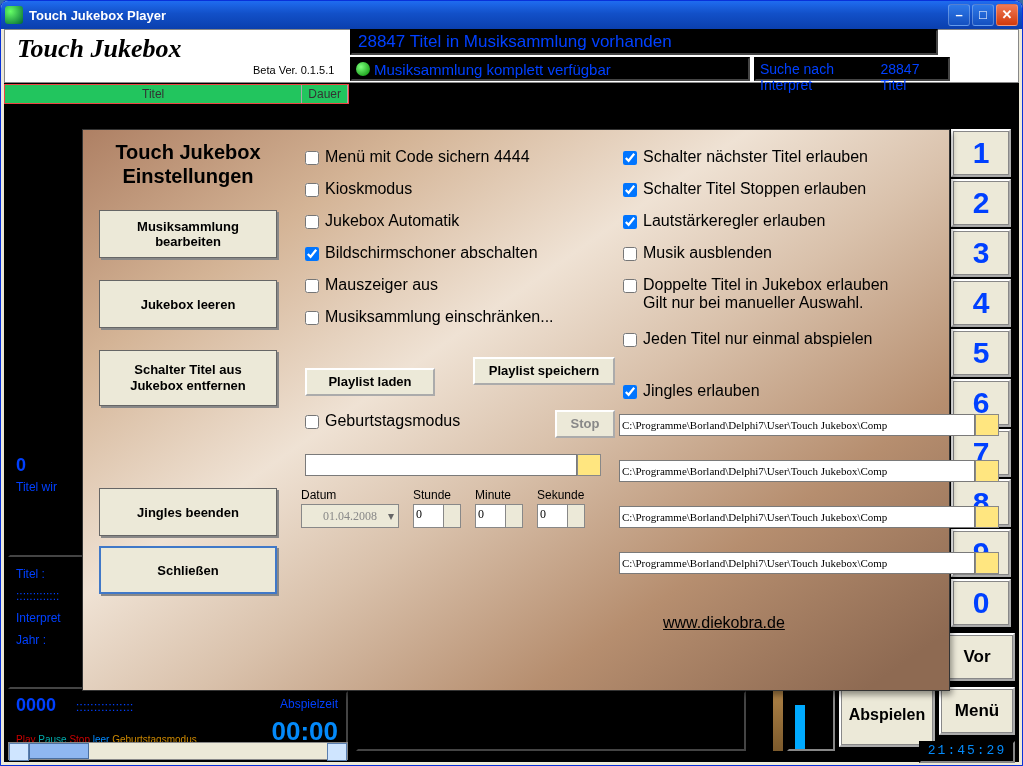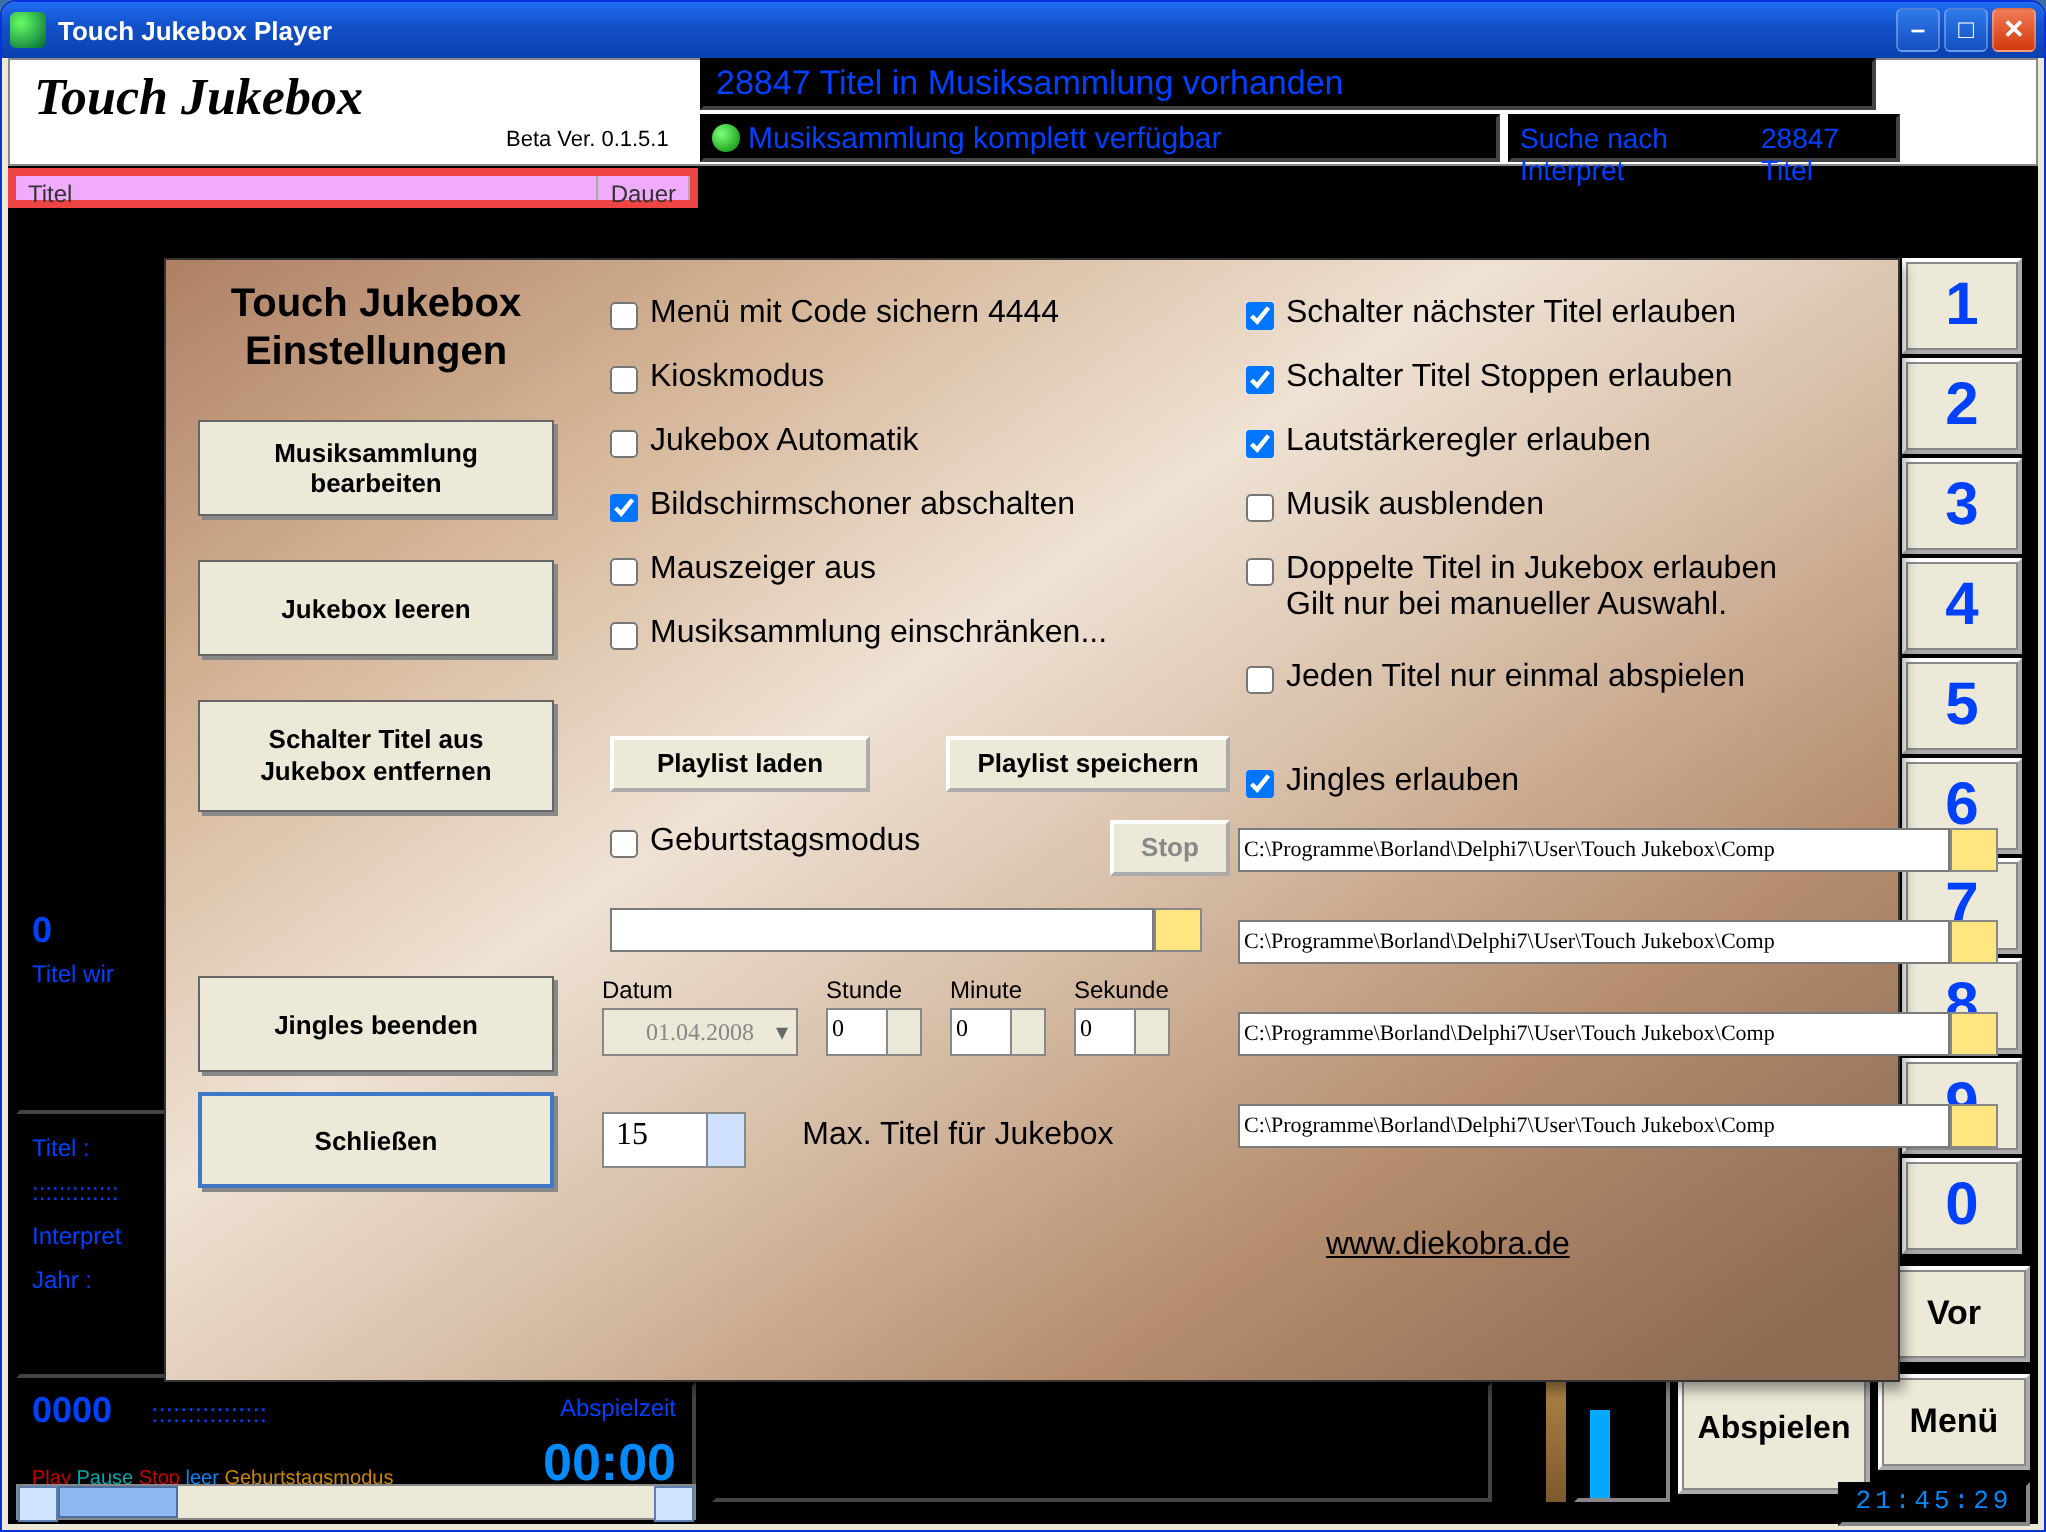--- a/index.html
+++ b/index.html
@@ -12,21 +12,21 @@
   .winbtn { width: 22px; height: 22px; margin-left: 2px; border: 1px solid #fff4; border-radius: 3px; color: #fff; font-family: Arial; font-size: 13px; line-height: 20px; text-align: center; }
   .winbtn.min { background: linear-gradient(#2e79e8,#1450c0); }
   .winbtn.max { background: linear-gradient(#2e79e8,#1450c0); }
   .winbtn.close { background: linear-gradient(#f07a55,#d13a0b); }
 
   
   .client { position: absolute; top: 28px; left: 3px; right: 3px; bottom: 3px; background: #000; }
   .header-strip { position: absolute; left: 0; top: 0; right: 0; height: 54px; background: #fff; border: 1px solid #888; }
   .app-title { position: absolute; left: 12px; top: 4px; font: italic bold 26px Georgia, serif; color: #000; }
   .beta { position: absolute; left: 248px; top: 34px; font: 11px Arial; color: #000; }
-  .list-header { position: absolute; left: 0; top: 55px; right: 670px; height: 20px; background: #f0abfc; border: 4px solid #ef4444; display: flex; font-size: 12px; color: #333; }
+  .list-header { position: absolute; left: 0; top: 55px; right: 670px; height: 20px; background: #22c55e; border: 1px solid #ef4444; display: flex; font-size: 12px; color: #333; text-align: center; }
   .list-header div { border-right: 1px solid #aaa; padding: 2px 6px; }
   .list-header .col-titel { flex: 1; }
 
   .status-strip { position: absolute; left: 346px; top: 0; width: 588px; height: 26px; background: #000; border: 2px inset #444; color: #0040ff; font-size: 17px; padding: 1px 6px; }
   .avail-strip  { position: absolute; left: 346px; top: 28px; width: 400px; height: 24px; background: #000; border: 2px inset #444; display: flex; align-items: center; }
   .avail-strip .led { width: 14px; height: 14px; border-radius: 50%; background: radial-gradient(circle at 35% 35%, #7dff7d, #008600); margin: 0 4px; }
   .avail-strip .txt { color: #0040ff; font-size: 15px; }
   .search-strip { position: absolute; left: 750px; top: 28px; width: 196px; height: 24px; background: #000; border: 2px inset #444; color: #0040ff; font-size: 14px; padding: 2px 4px; display: flex; justify-content: space-between; }
 
   
@@ -69,21 +69,21 @@
 
   
   .dialog { position: absolute; left: 78px; top: 100px; width: 868px; height: 562px;
     background: linear-gradient(145deg,#ae8064 0%, #d4b496 20%, #efe2d4 40%, #d9c1ab 55%, #b68e6f 75%, #8e6a52 95%);
     border: 1px solid #333; box-shadow: 2px 4px 6px rgba(0,0,0,.4); font-size: 15px; color: #000; }
   .dlg-title { position:absolute; left:0; top:10px; width:210px; text-align:center; font:bold 20px Arial; line-height:24px; }
   .dlg-btn { width: 178px; height: 48px; background:#ece9d8; border:1px solid #666; box-shadow: 2px 2px 0 #888; position:absolute; left:16px; font:bold 13px Arial; text-align:center; display:flex; align-items:center; justify-content:center; padding:0 6px; }
   .dlg-btn.two { line-height:16px; }
   .b1{top:80px}.b2{top:150px}.b3{top:220px;height:56px}.b4{top:358px}.b5{top:416px;border:2px solid #4078c8;}
   .mini-btn { height:28px; background:#ece9d8; border:2px outset #fff; font:bold 13px Arial; text-align:center; line-height:24px; position:absolute; }
-  .pl-load{left:222px;top:238px;width:130px}.pl-save{left:390px;top:238px;width:142px}.stop{left:472px;top:280px;width:60px;color:#888}
+  .pl-load{left:222px;top:238px;width:130px}.pl-save{left:390px;top:227px;width:142px}.stop{left:472px;top:280px;width:60px;color:#888}
   .chk { position:absolute; display:flex; align-items:flex-start; gap:6px; font-size:16px; }
   .chk input { width:14px; height:14px; margin-top:3px; }
   .cL{left:222px}.cR{left:540px}
   .c1{top:18px}.c2{top:50px}.c3{top:82px}.c4{top:114px}.c5{top:146px}.c6{top:178px}
   .cR.c4 span{line-height:18px}
   .gm{left:222px;top:282px}
   .jingles{left:540px;top:252px}
   .pathrow{position:absolute;left:536px;height:24px;width:380px;display:flex}
   .pathrow input{flex:1;font:11px Tahoma;height:22px;border:1px solid #7a7a7a;padding:2px}
   .pathrow .browse{width:24px;height:22px;background:#ffe680;border:1px solid #888}
@@ -287,21 +287,17 @@
         <label style="left:0">Datum</label>
         <label style="left:112px">Stunde</label>
         <label style="left:174px">Minute</label>
         <label style="left:236px">Sekunde</label>
         <div class="dt-date">01.04.2008</div>
         <div class="spin sp-h">0</div>
         <div class="spin sp-m">0</div>
         <div class="spin sp-s">0</div>
       </div>
 
-      <div class="maxrow">
-        <span class="spin2">15</span>
-        <span class="lbl">Max. Titel für Jukebox</span>
-      </div>
 
       <a class="site">www.diekobra.de</a>
     </div>
   </div>
 </div>
 
 </body></html>

